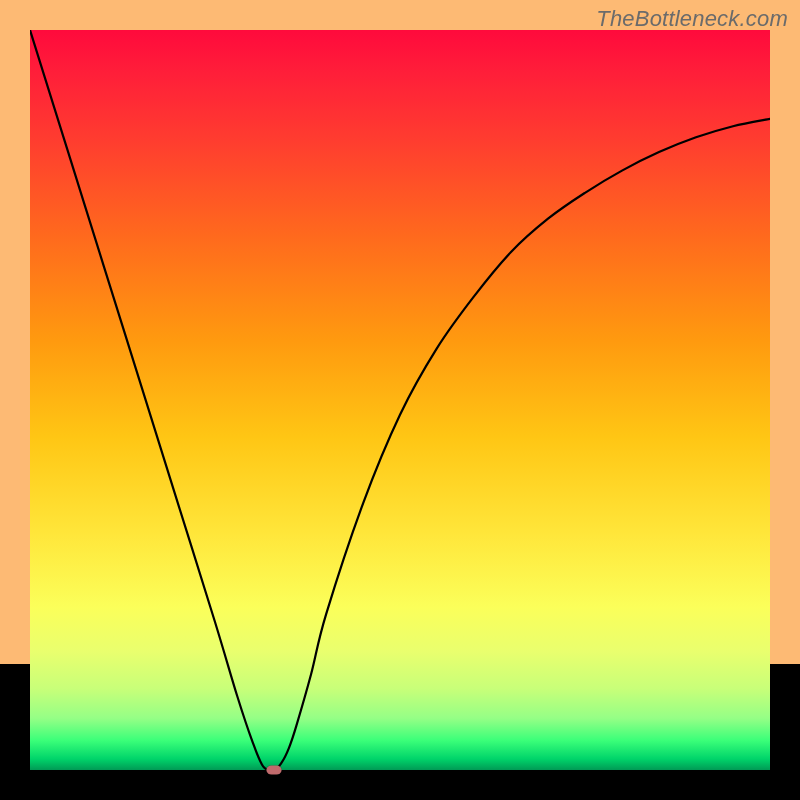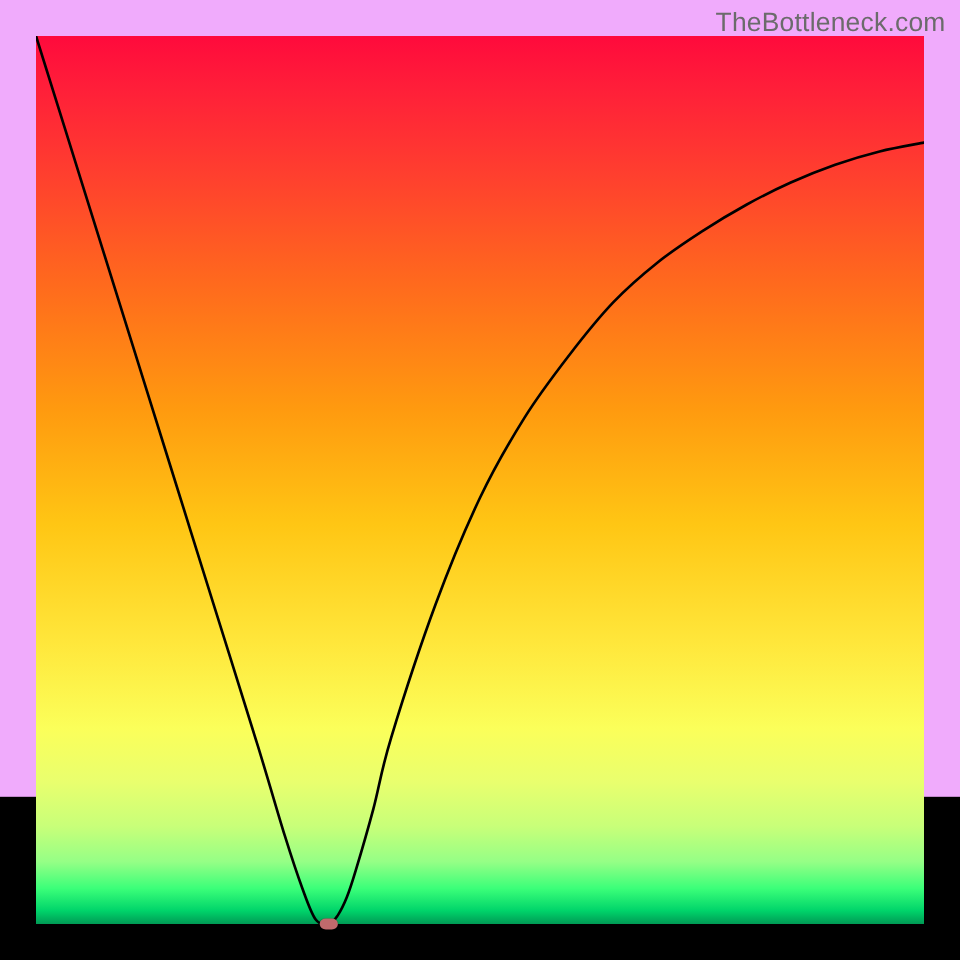--- a/index.html
+++ b/index.html
@@ -8,21 +8,22 @@
     width: 800px;
     height: 800px;
     background: #000000;
     overflow: hidden;
     font-family: Arial, Helvetica, sans-serif;
   }
   .frame {
     position: relative;
     width: 800px;
     height: 664px;
-    background: #f0abfc;
+    background: #fdba74;
+    font-style: italic;
   }
   .plot-area {
     position: absolute;
     left: 30px;
     top: 30px;
     width: 740px;
     height: 740px;
     
     background: linear-gradient(
       to bottom,

